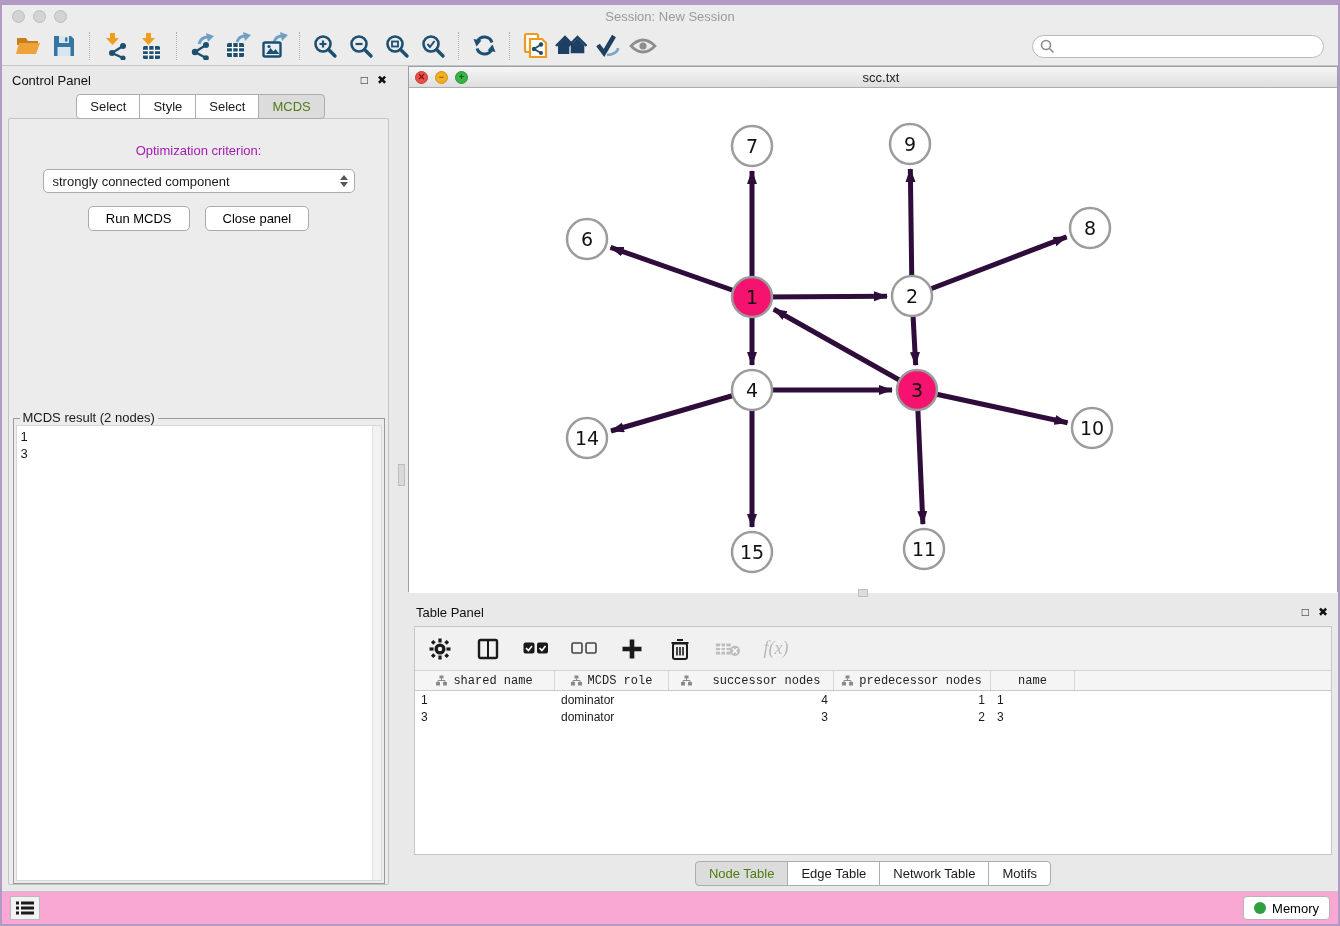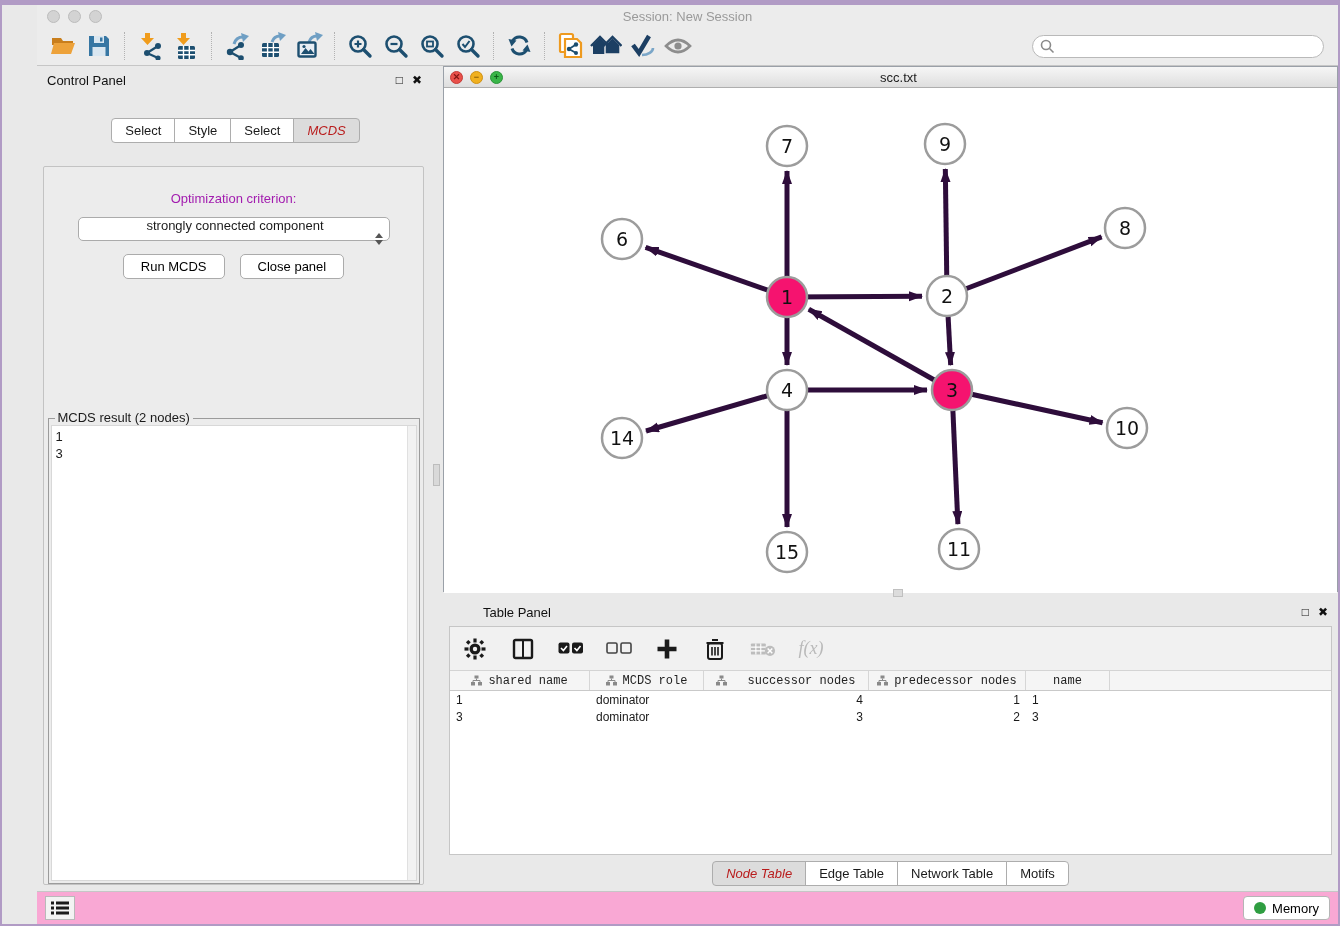--- a/index.html
+++ b/index.html
@@ -1,52 +1,52 @@
 <!DOCTYPE html>
 <html><head>
 <meta charset="utf-8">
 <style>
   * { box-sizing: border-box; margin: 0; padding: 0; }
   html,body { width:1340px; height:926px; }
   body { font-family:"Liberation Sans", sans-serif; font-size:13px; color:#1a1a1a; background:#e9e9e9; position:relative; overflow:hidden; }
 
-  .window { position:absolute; inset:0; border:2px solid #b19bc5; border-top-width:5px; background:#e9e9e9; display:flex; flex-direction:column;padding-left:35px; }
+  .window { position:absolute; inset:0; border:2px solid #b19bc5; border-top-width:5px; background:#e9e9e9; display:flex; flex-direction:column; }
 
   
   .titlebar { height:22px; background:#ececec; position:relative; display:flex; align-items:center; flex:0 0 auto; }
   .traffic { display:flex; gap:8px; margin-left:10px; }
   .traffic span { width:13px; height:13px; border-radius:50%; background:#d3d3d3; border:1px solid #bcbcbc; }
   .titlebar .wtitle { position:absolute; left:0; right:0; text-align:center; color:#9a9a9a; font-size:13px; }
 
   
   .toolbar { height:39px; background:#ececec; border-bottom:1px solid #c6c6c6; display:flex; align-items:center; padding:0 8px; flex:0 0 auto; }
   .tb-btn { width:36px; height:32px; display:flex; align-items:center; justify-content:center; background:transparent; border:none; cursor:default; }
   .tb-sep { width:1px; height:28px; border-left:1px dotted #b2b2b2; margin:0 7px; }
   .search-wrap { margin-left:auto; margin-right:6px; position:relative; }
   .search-wrap input { width:292px; height:23px; border:1px solid #b9b9b9; border-radius:12px; background:#fff; padding-left:26px; font-size:12px; outline:none; }
   .search-glyph { position:absolute; left:8px; top:4px; }
 
   
   .main { flex:1 1 auto; display:flex; min-height:0; position:relative; }
 
   
-  .control-panel { width:393px; flex:0 0 auto; display:flex; flex-direction:column; padding:0 0 6px 4px;gap:24px; }
+  .control-panel { width:393px; flex:0 0 auto; display:flex; flex-direction:column; padding:0 0 6px 4px; }
   .cp-header { height:28px; display:flex; align-items:center; padding:0 8px 0 6px; }
   .panel-title { font-size:13px; color:#111; }
   .win-btns { margin-left:auto; display:flex; gap:9px; align-items:center; }
   .wb { font-size:12px; color:#111; line-height:1; cursor:default; }
   .tabs-row { display:flex; justify-content:center; margin-bottom:0; position:relative; z-index:2; }
   .tabgroup { display:inline-flex; }
   .tab { background:#fff; border:1px solid #adadad; padding:4px 13px; font-size:13px; margin-left:-1px; cursor:default; }
   .tab:first-child { border-radius:4px 0 0 4px; margin-left:0; }
   .tab:last-child { border-radius:0 4px 4px 0; }
-  .tab.active { background:#dcdcdc; color:#b91c1c;font-style:italic; }
+  .tab.active { background:#dcdcdc; color:#4d7c0f; }
   .cp-content { flex:1; margin:-1px 6px 0 2px; border:1px solid #c3c3c3; border-radius:2px; background:#ececec; display:flex; flex-direction:column; align-items:center; padding-top:24px; min-height:0; }
   .opt-label { font-size:13px; color:#a21caf; }
-  .dropdown { margin-top:11px; width:312px; height:24px; background:#fff; border:1px solid #ababab; border-radius:5px; display:flex; align-items:center; padding:0 6px 0 9px; font-size:13px; cursor:default;flex-direction:column; }
+  .dropdown { margin-top:11px; width:312px; height:24px; background:#fff; border:1px solid #ababab; border-radius:5px; display:flex; align-items:center; padding:0 6px 0 9px; font-size:13px; cursor:default; }
   .dd-arrows { margin-left:auto; display:flex; flex-direction:column; gap:2px; align-items:center; }
   .dd-arrows i { width:0; height:0; border-left:4px solid transparent; border-right:4px solid transparent; }
   .dd-up { border-bottom:5px solid #555; }
   .dd-down { border-top:5px solid #555; }
   .btn-row { margin-top:13px; display:flex; gap:15px; }
   .pbtn { background:#fff; border:1px solid #ababab; border-radius:5px; padding:4px 17px; font-size:13px; cursor:default; }
   .result-fieldset { margin-top:auto; width:372px; height:466px; border:1px solid #9b9b9b; position:relative; background:#ececec; }
   .result-legend { position:absolute; top:-9px; left:6px; background:#ececec; padding:0 3px; font-size:13px; }
   .result-inner { position:absolute; inset:6px 2px 2px 2px; background:#fff; border:1px solid #d8d8d8; display:flex; }
   .result-lines { flex:1; padding:2px 4px; font-size:13px; line-height:17px; }
@@ -68,21 +68,21 @@
   .tl-min { background:#f0b01f; border:1px solid #cf9114; color:#8a5d05; }
   .tl-max { background:#39b548; border:1px solid #2a9338; color:#0d5c18; }
   .net-canvas { flex:1; position:relative; background:#fff; }
 
   
   .hsplit { height:4px; position:relative; flex:0 0 auto; }
   .hsplit .handle { position:absolute; left:450px; top:-3px; width:10px; height:8px; background:#dcdcdc; border:1px solid #c0c0c0; }
 
   
   .table-panel { flex:1; display:flex; flex-direction:column; min-height:0; padding:4px 0 0 0; }
-  .tp-header { height:24px; display:flex; align-items:center; padding:0 10px 0 8px;margin-left:32px; }
+  .tp-header { height:24px; display:flex; align-items:center; padding:0 10px 0 8px; }
   .tp-content { flex:1; margin:2px 6px 0 6px; border:1px solid #c6c6c6; background:#fff; display:flex; flex-direction:column; min-height:0; }
   .tp-toolbar { height:44px; background:#f1f1f1; border-bottom:1px solid #d4d4d4; display:flex; align-items:center; padding:0 12px; gap:22px; flex:0 0 auto; }
   .tp-tool { display:flex; align-items:center; justify-content:center; width:26px; height:26px; }
   .fx { font-family:"Liberation Serif", serif; font-style:italic; font-size:18px; color:#b9b9b9; }
   .thead { display:flex; height:20px; background:#f5f5f5; border-bottom:1px solid #c9c9c9; flex:0 0 auto; font-size:12px; color:#222;font-family:Liberation Mono, monospace; }
   .thcell { display:flex; align-items:center; justify-content:center; gap:6px; border-right:1px solid #d6d6d6; height:100%; }
   .trow { display:flex; height:17px; font-size:12px; align-items:center; }
   .tcell { padding:0 6px; overflow:hidden; white-space:nowrap; }
   .tp-footer { height:36px; display:flex; align-items:center; justify-content:center; flex:0 0 auto;text-align:right; }
 

